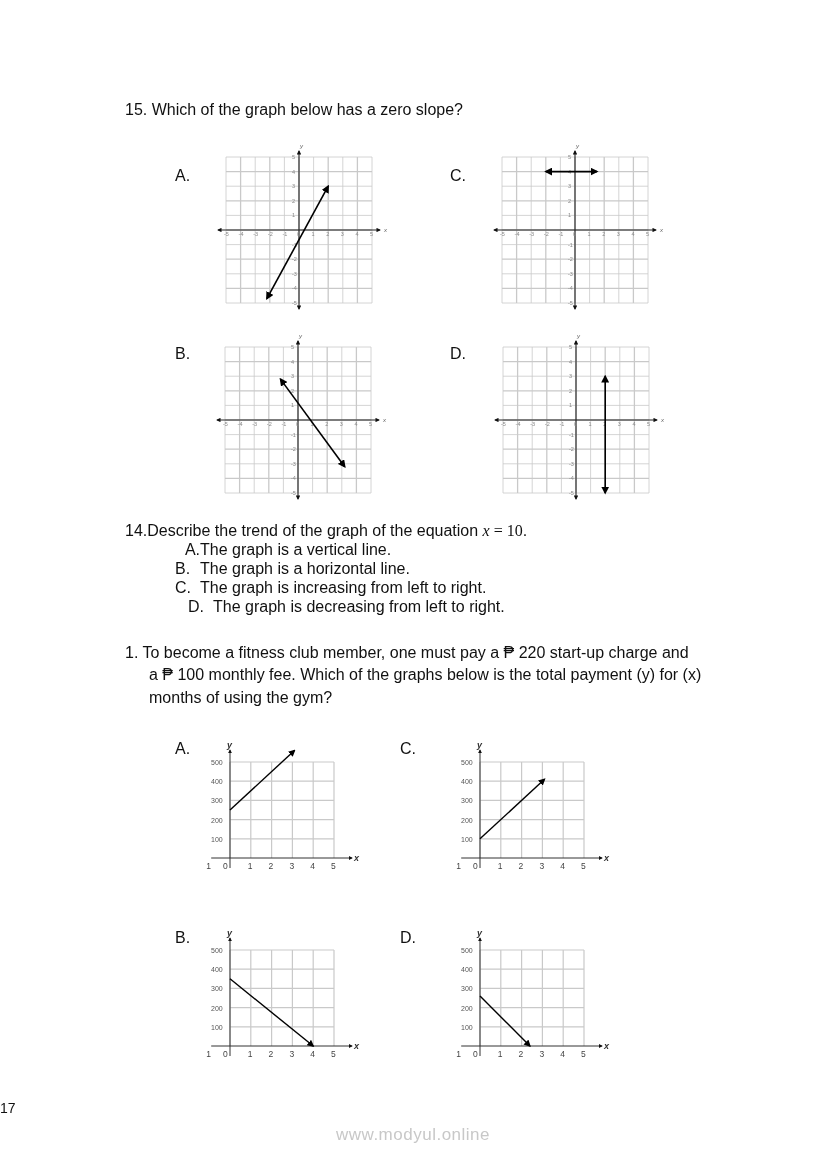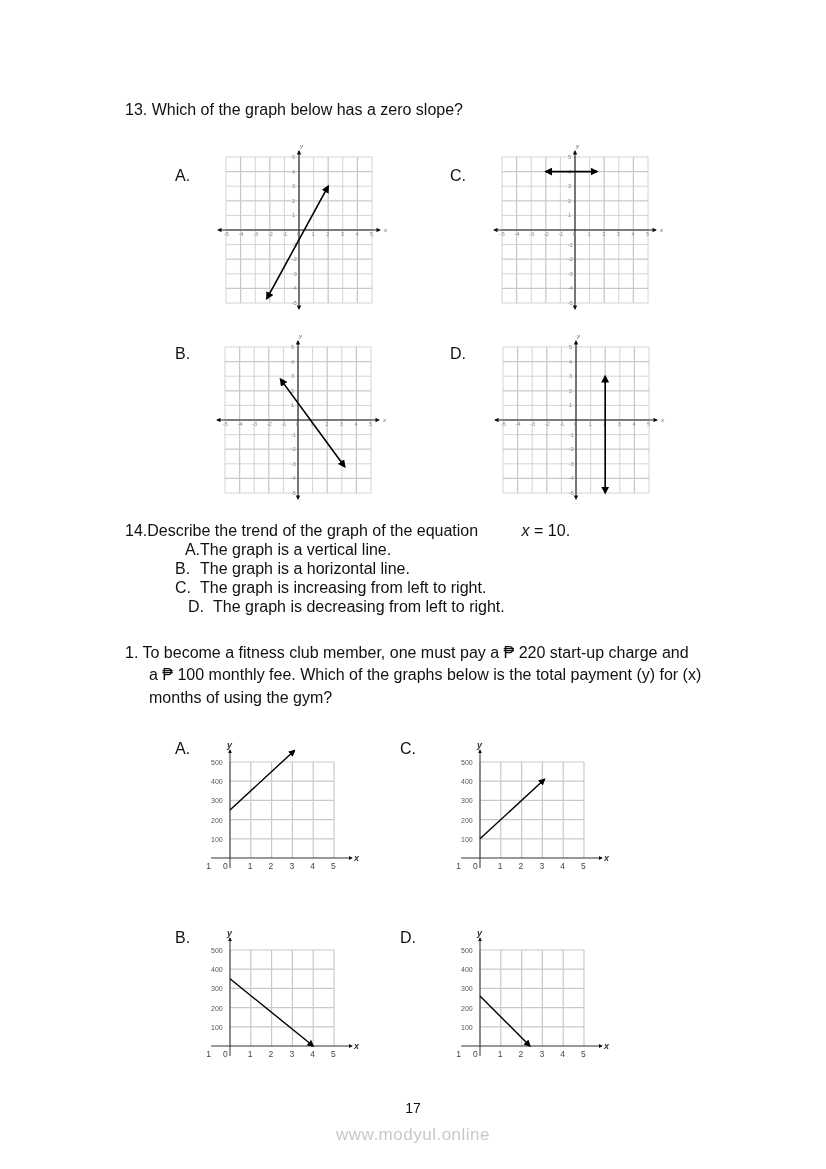--- a/index.html
+++ b/index.html
@@ -1,31 +1,31 @@
 <!DOCTYPE html>
 <html><head>
 <meta charset="utf-8">
 <style>
   html, body { margin: 0; padding: 0; background: #ffffff; }
   body { width: 826px; height: 1169px; position: relative; overflow: hidden;
          font-family: "Liberation Sans", sans-serif; color: #111; }
   .abs { position: absolute; }
   .q-text { font-size: 16px; line-height: 20px; white-space: nowrap; }
   .opt-label { font-size: 16px; }
-  .math { font-family: Liberation Sans, sans-serif; font-style: italic; margin-left: 39px; }
+  .math { font-family: Liberation Serif, serif; font-style: italic; }
   .math .num { font-style: normal; }
-  .page-num { font-size: 14px; color: #111; width: 826px; text-align: center; }
+  .page-num { font-size: 14px; color: #111; width: 826px; text-align: left; }
   .watermark { font-size: 17px; color: #c8c8c8; width: 826px; text-align: center; letter-spacing: 0.5px; }
   svg text { font-family: "Liberation Sans", sans-serif; }
 </style>
 </head>
 <body>
 
 <div class="abs q-text" style="left:125px; top:100px;">
-  <span>13.</span>
+  <span>15.</span>
   <span>Which of the graph below has a zero slope?</span>
 </div>
 
 <div class="abs opt-label" style="left:175px; top:167px;">A.</div>
 <div class="abs opt-label" style="left:450px; top:167px;">C.</div>
 <div class="abs opt-label" style="left:175px; top:345px;">B.</div>
 <div class="abs opt-label" style="left:450px; top:345px;">D.</div>
 
 <svg class="abs" style="left:0; top:0;" width="826" height="1169">
   <defs>

